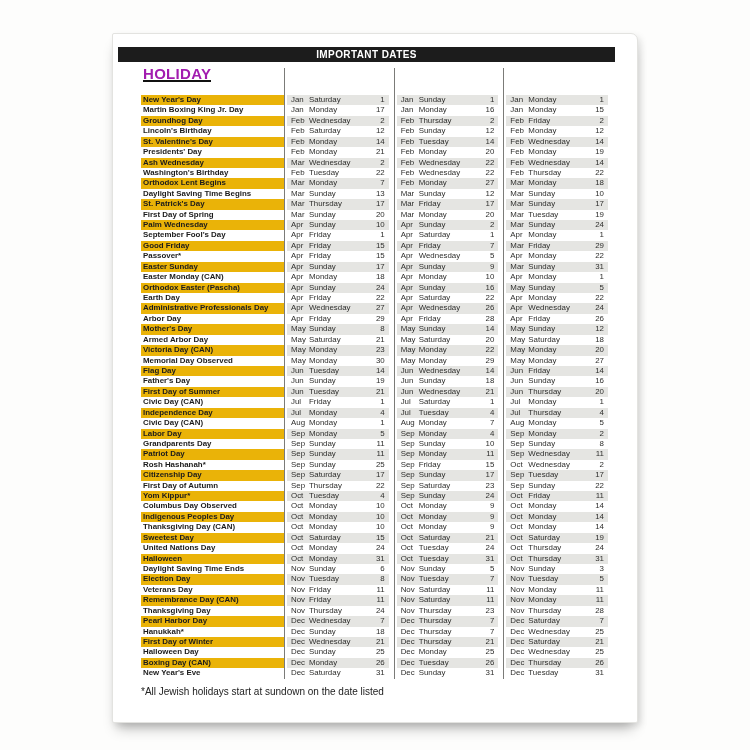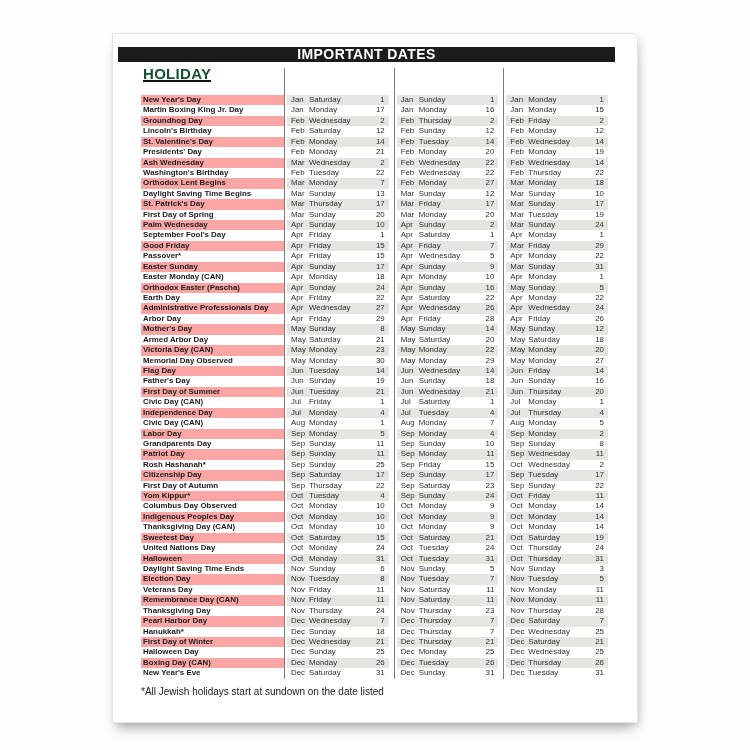--- a/index.html
+++ b/index.html
@@ -15,48 +15,48 @@
     border-radius:2px 7px 2px 2px;
     box-shadow:3px 3px 7px rgba(0,0,0,.10), 0 10px 14px -5px rgba(0,0,0,.28);
     box-sizing:border-box;
   }
   .banner{
     margin:13px 0 0 5px;width:497px;height:15px;
     background:#1c1c1c;
     display:flex;align-items:center;justify-content:center;
   }
   .banner span{
-    color:#ffffff;font-size:14px;font-weight:700;letter-spacing:.4px;line-height:15px;
+    color:#ffffff;font-size:10px;font-weight:700;letter-spacing:.4px;line-height:15px;
   }
   .table{margin:6px 0 0 28px;width:472px;}
   .row,.head-row{
     display:grid;
     grid-template-columns:143px 1fr 1fr 1fr;
   }
   .head-row{height:27px;}
   .row{height:10.43px;}
   .cell{min-width:0;overflow:hidden;}
   .date-cell{border-left:1px solid #7b7b78;}
   .name-cell{
     font-weight:700;font-size:7.9px;line-height:10.43px;color:#1b1b1b;
     padding-left:2px;white-space:nowrap;
   }
-  .row.shaded .name-cell{background:#fca5a5;}
+  .row.shaded .name-cell{background:#eab308;}
   .band{
     display:flex;align-items:center;height:100%;
     margin:0 5px 0 2px;padding:0 4px;
     font-size:7.9px;line-height:10.43px;color:#2e2e2c;white-space:nowrap;
   }
   .row.shaded .band{background:#e5e5e2;}
   .mon{width:18px;flex:0 0 18px;}
   .wd{flex:1 1 auto;}
   .num{flex:0 0 14px;text-align:right;}
   .holiday-heading{
     display:inline-block;
-    font-size:15px;font-weight:700;color:#14532d;letter-spacing:.3px;
+    font-size:15px;font-weight:700;color:#a21caf;letter-spacing:.3px;
     border-bottom:2px solid #111;padding-bottom:1px;margin-top:1px;
   }
   .footnote{
     margin:7px 0 0 28px;
     font-size:10px;color:#222;
   }
 </style>
 </head>
 <body>
 

